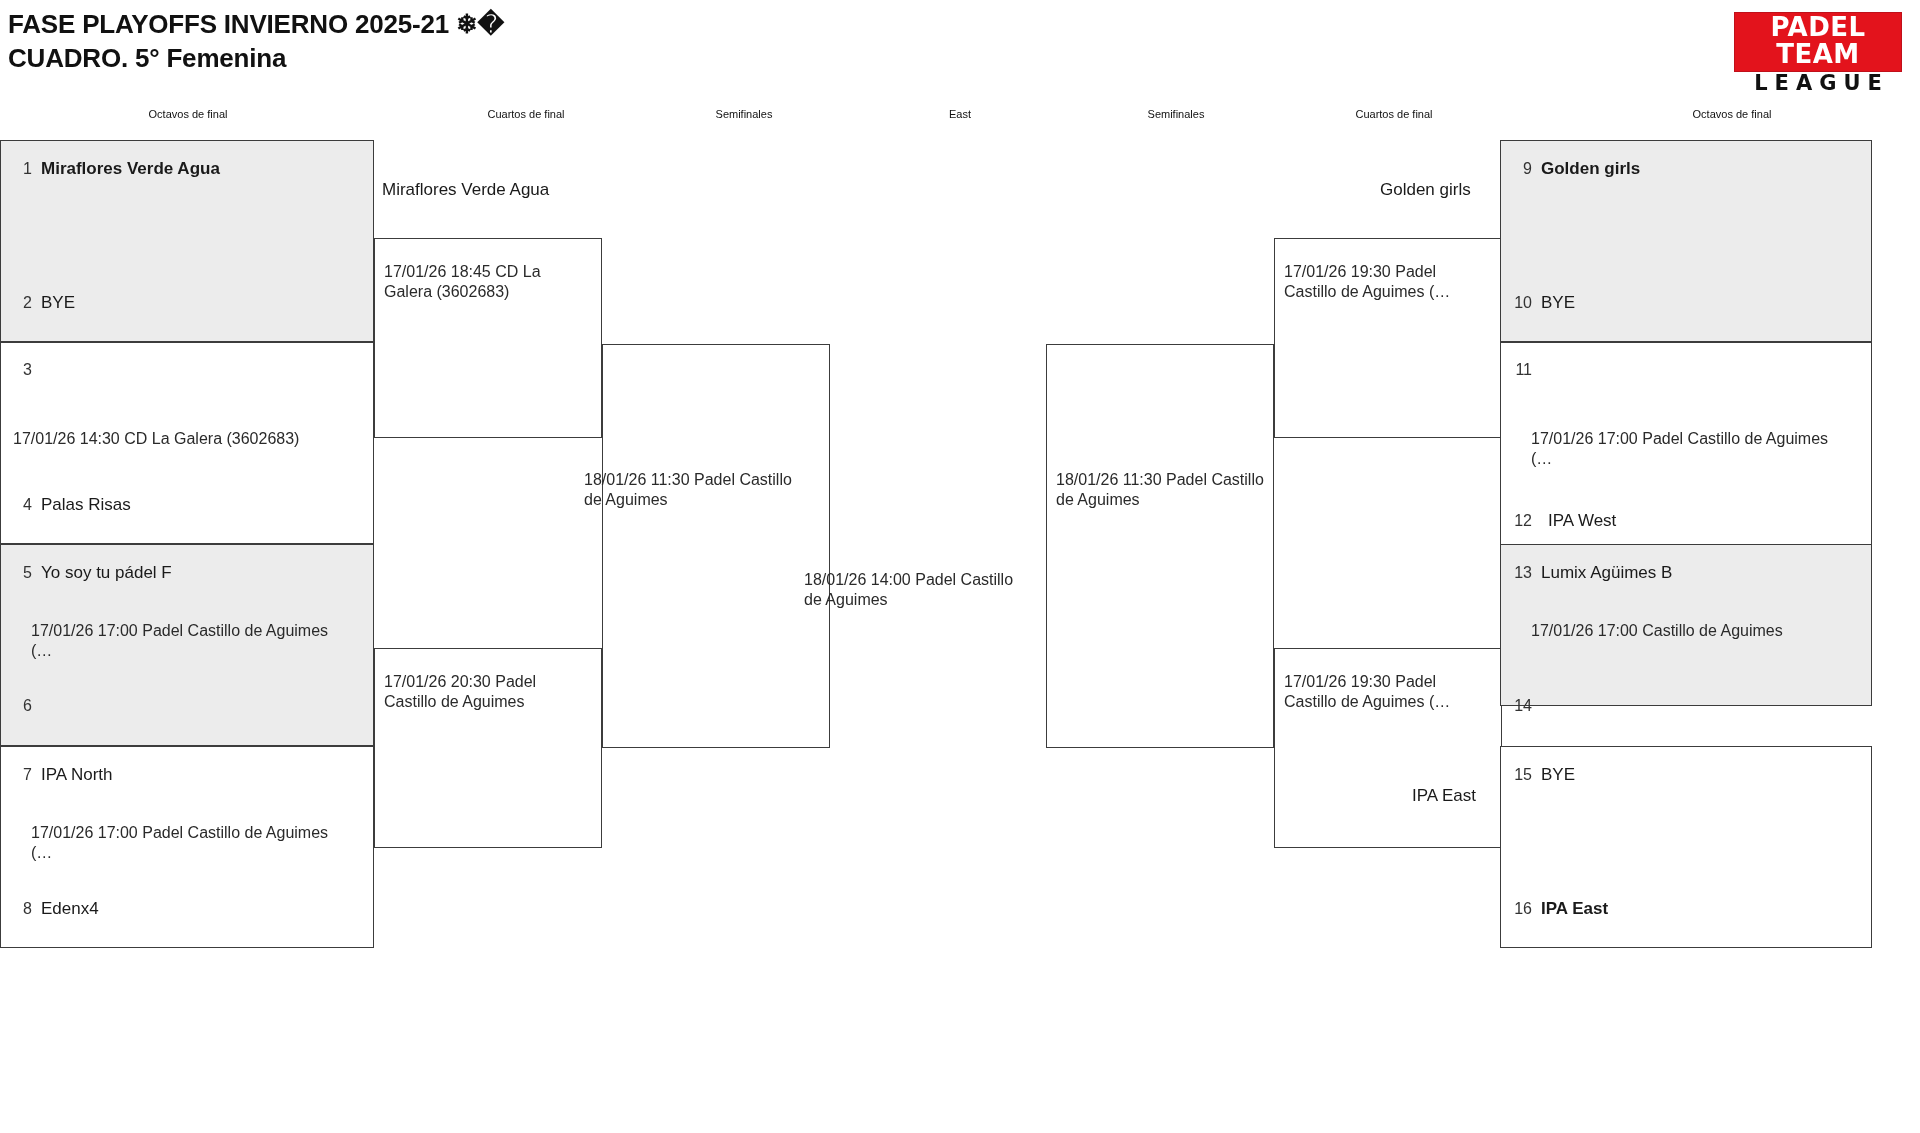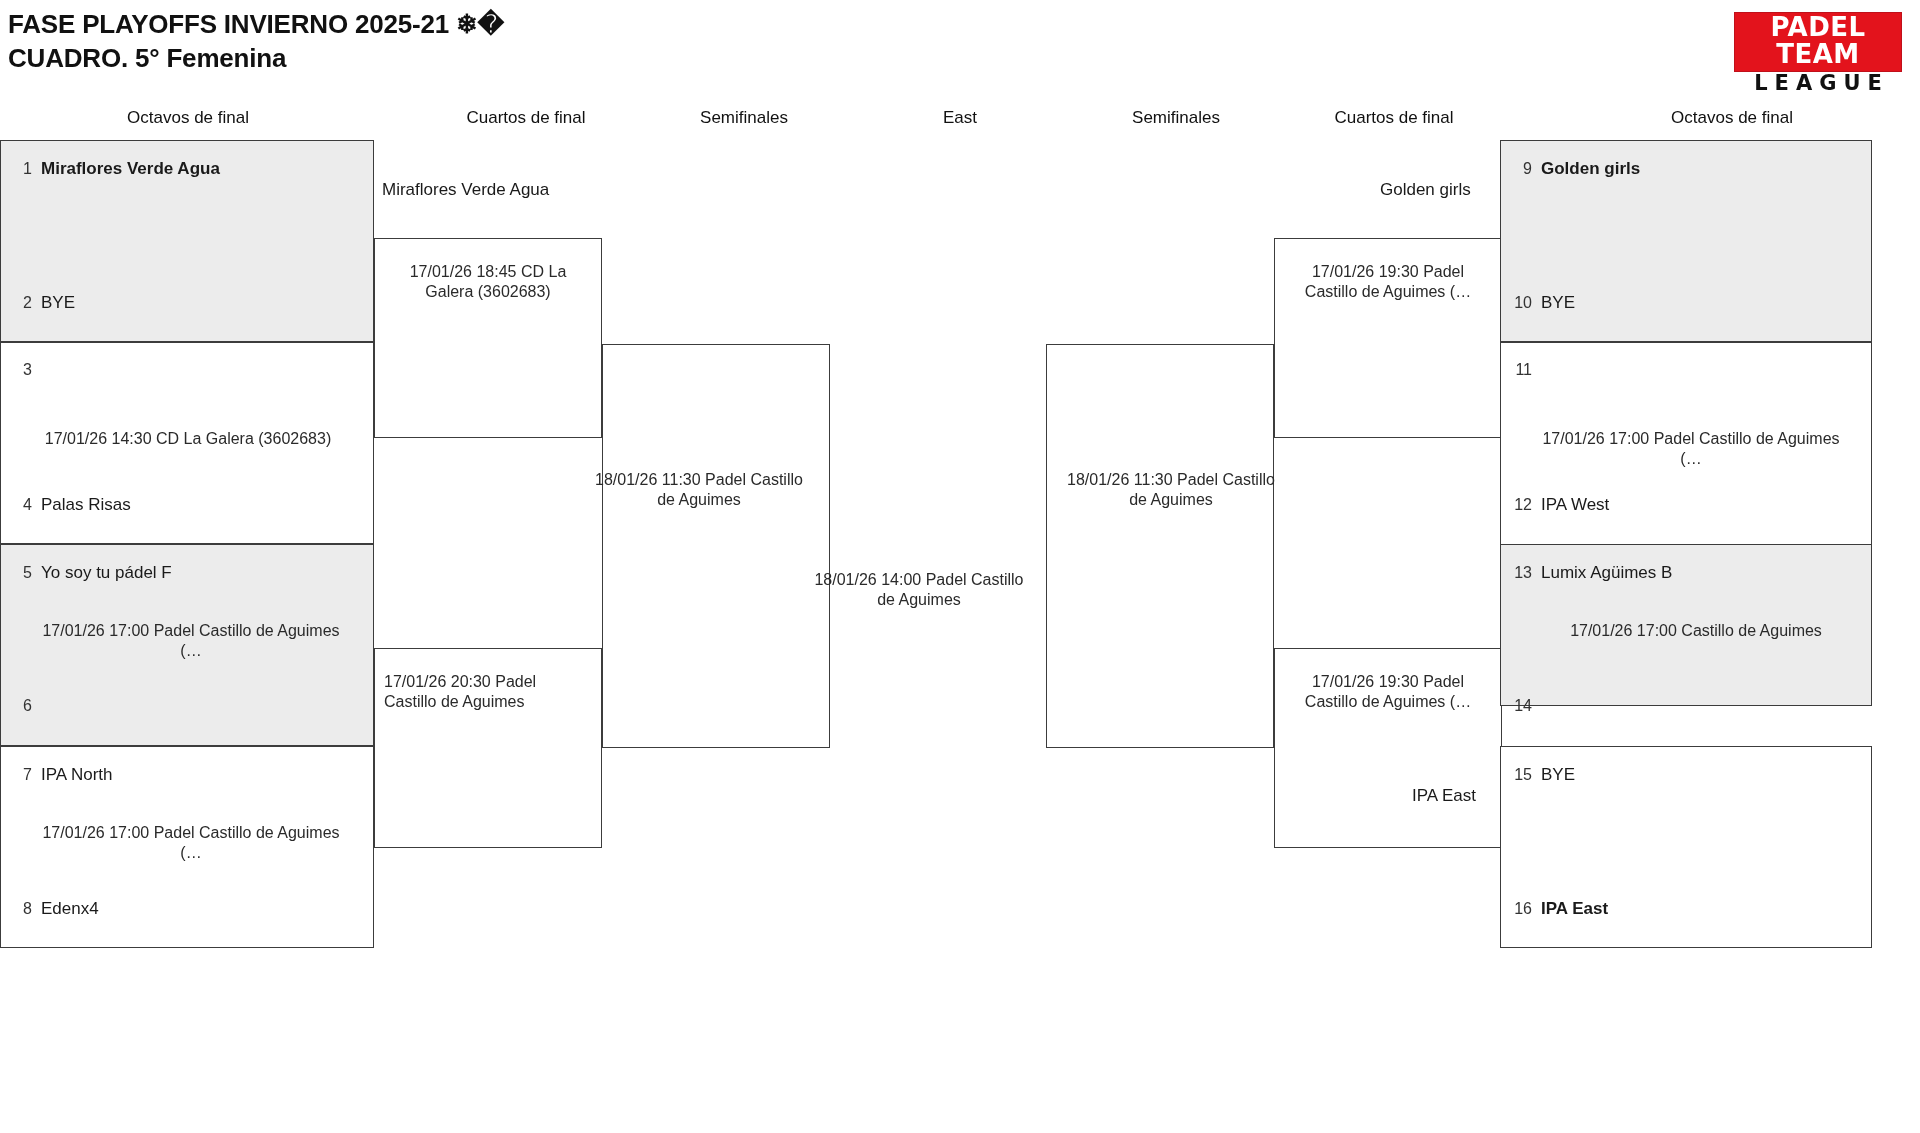--- a/index.html
+++ b/index.html
@@ -59,21 +59,21 @@
     text-align: center;
     line-height: 1.1;
     padding-left: 7px;
     font-family: "DejaVu Sans", sans-serif;
   }
 
   
   .round-head {
     position: absolute;
     top: 108px;
-    font-size: 17px;
+    font-size: 11px;
     text-align: center;
     color: #111111;
     white-space: nowrap;
   }
 
   
   .cell {
     position: absolute;
     border: 1px solid #3c3c3c;
     background: #ffffff;
@@ -101,21 +101,20 @@
     margin-left: 9px;
     font-size: 17px;
   }
   .seed-name.bold { font-weight: bold; }
 
   .match-info {
     position: absolute;
     font-size: 16px;
     line-height: 1.22;
     color: #2a2a2a;
-    text-align: center;
   }
 
   .adv-label {
     position: absolute;
     font-size: 17px;
     color: #1a1a1a;
     white-space: nowrap;
   }
 
   
@@ -250,21 +249,21 @@
       <span class="seed-name">BYE</span>
     </div>
   </div>
 
   <div class="cell" style="left:1500px; top:342px; width:372px; height:252px;">
     <div class="seed-row" style="top:18px; left:9px;">
       <span class="seed-num">11</span>
       <span class="seed-name"></span>
     </div>
     <div class="match-info" style="left:30px; width:320px; top:86px;">17/01/26 17:00 Padel Castillo de Aguimes (…</div>
-    <div class="seed-row" style="top:152px; left:9px;">
+    <div class="seed-row" style="top:168px; left:9px;gap:7px;">
       <span class="seed-num">12</span>
       <span class="seed-name">IPA West</span>
     </div>
   </div>
 
   <div class="cell shaded" style="left:1500px; top:544px; width:372px; height:162px;">
     <div class="seed-row" style="top:18px; left:9px;">
       <span class="seed-num">13</span>
       <span class="seed-name">Lumix Agüimes B</span>
     </div>

